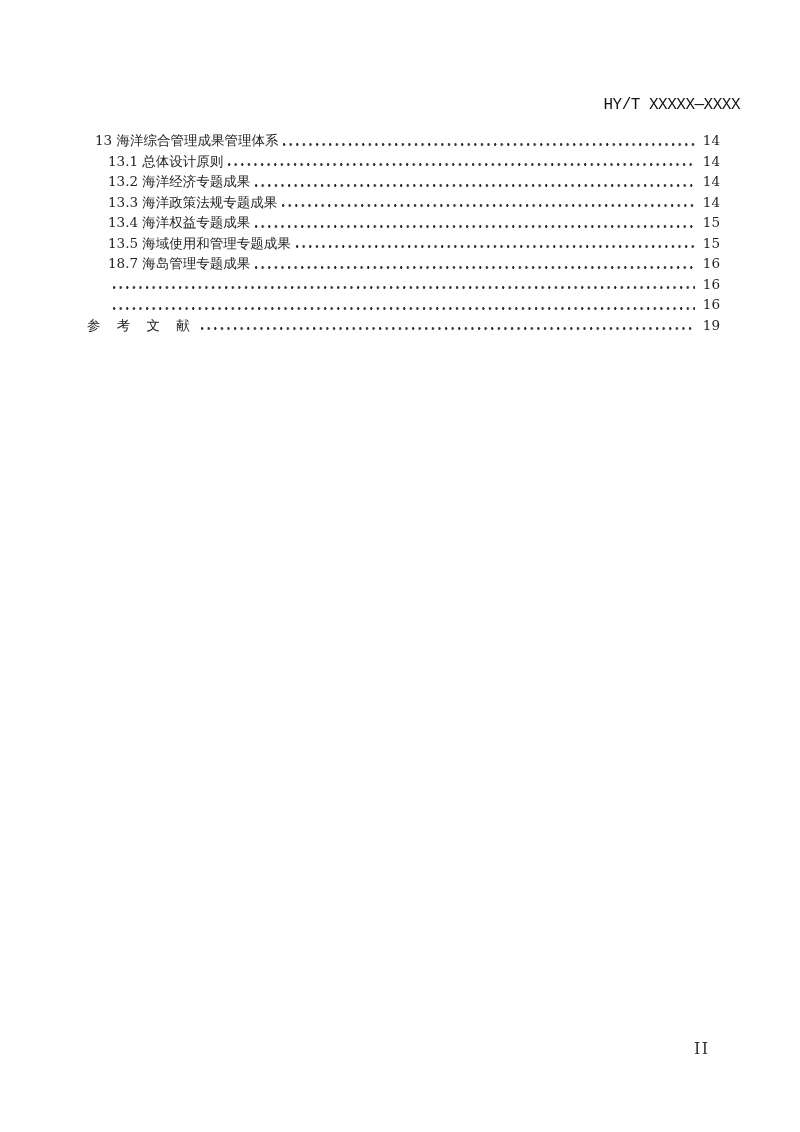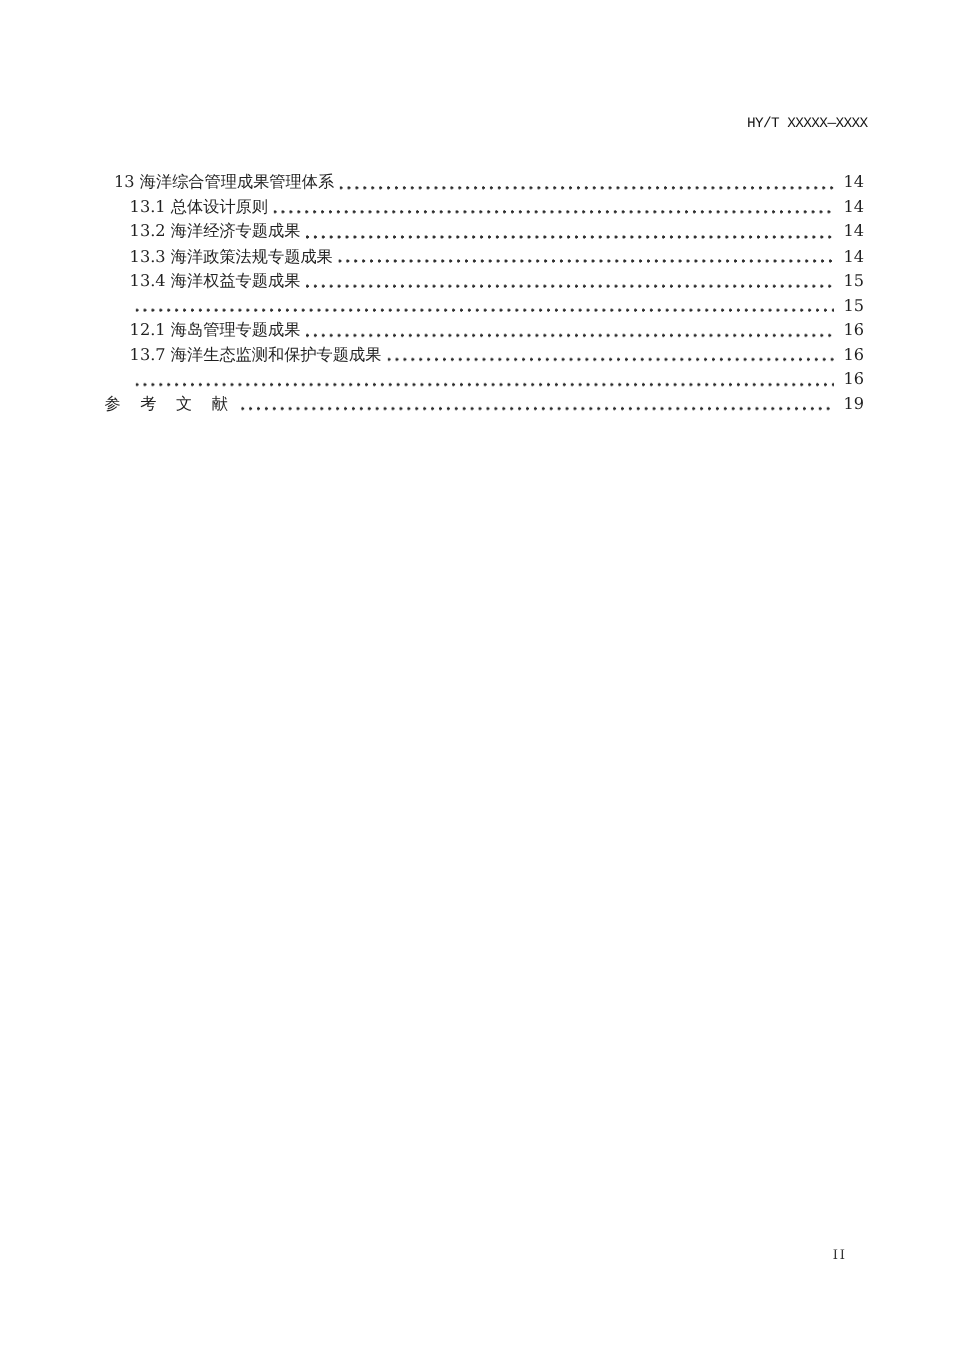--- a/index.html
+++ b/index.html
@@ -13,32 +13,32 @@
   body {
     position: relative;
     background: var(--bg);
     color: var(--text);
     font-family: "DejaVu Serif", "Liberation Serif", serif;
     overflow: hidden;
   }
   .doc-header {
     position: absolute;
     top: 96px;
-    right: 77px;
+    right: 60px;
     font-family: "Liberation Mono", "DejaVu Sans Mono", monospace;
-    font-size: 12px;
+    font-size: 16px;
     letter-spacing: -0.5px;
     color: #141414;
     white-space: nowrap;
   }
   .toc-list {
     position: absolute;
     left: 87px;
     right: 80px;
-    top: 142px;
+    top: 130px;
   }
   .toc-row {
     display: flex;
     align-items: center;
     height: 20.5px;
     font-size: 13.5px;
     line-height: 20.5px;
   }
   .toc-row.level-1 { padding-left: 8px; }
   .toc-row.level-2 { padding-left: 21px; justify-content: space-between; }
@@ -63,21 +63,21 @@
     flex: 0 0 auto;
     min-width: 22px;
     text-align: right;
     white-space: nowrap;
     font-size: 13.5px;
   }
   .doc-footer {
     position: absolute;
     top: 1039px;
     left: 694px;
-    font-size: 11px;
+    font-size: 16px;
     letter-spacing: 1.5px;
     color: var(--muted);
     font-family: "DejaVu Serif", "Liberation Serif", serif;
   }
 </style>
 </head>
 <body>
 
 <div class="doc-header">HY/T XXXXX—XXXX</div>
 
@@ -106,32 +106,32 @@
     <span class="toc-page">14</span>
   </div>
 
   <div class="toc-row level-2">
     <span class="toc-title">13.4 海洋权益专题成果</span>
     <span class="toc-leader"></span>
     <span class="toc-page">15</span>
   </div>
 
   <div class="toc-row level-2">
+    <span class="toc-title">13.5 海域使用和管理专题成果</span>
     <span class="toc-leader"></span>
     <span class="toc-page">15</span>
   </div>
 
   <div class="toc-row level-2">
-    <span class="toc-title">12.1 海岛管理专题成果</span>
+    <span class="toc-title">18.7 海岛管理专题成果</span>
     <span class="toc-leader"></span>
     <span class="toc-page">16</span>
   </div>
 
   <div class="toc-row level-2">
-    <span class="toc-title">13.7 海洋生态监测和保护专题成果</span>
     <span class="toc-leader"></span>
     <span class="toc-page">16</span>
   </div>
 
   <div class="toc-row level-2">
     <span class="toc-leader"></span>
     <span class="toc-page">16</span>
   </div>
 
 

